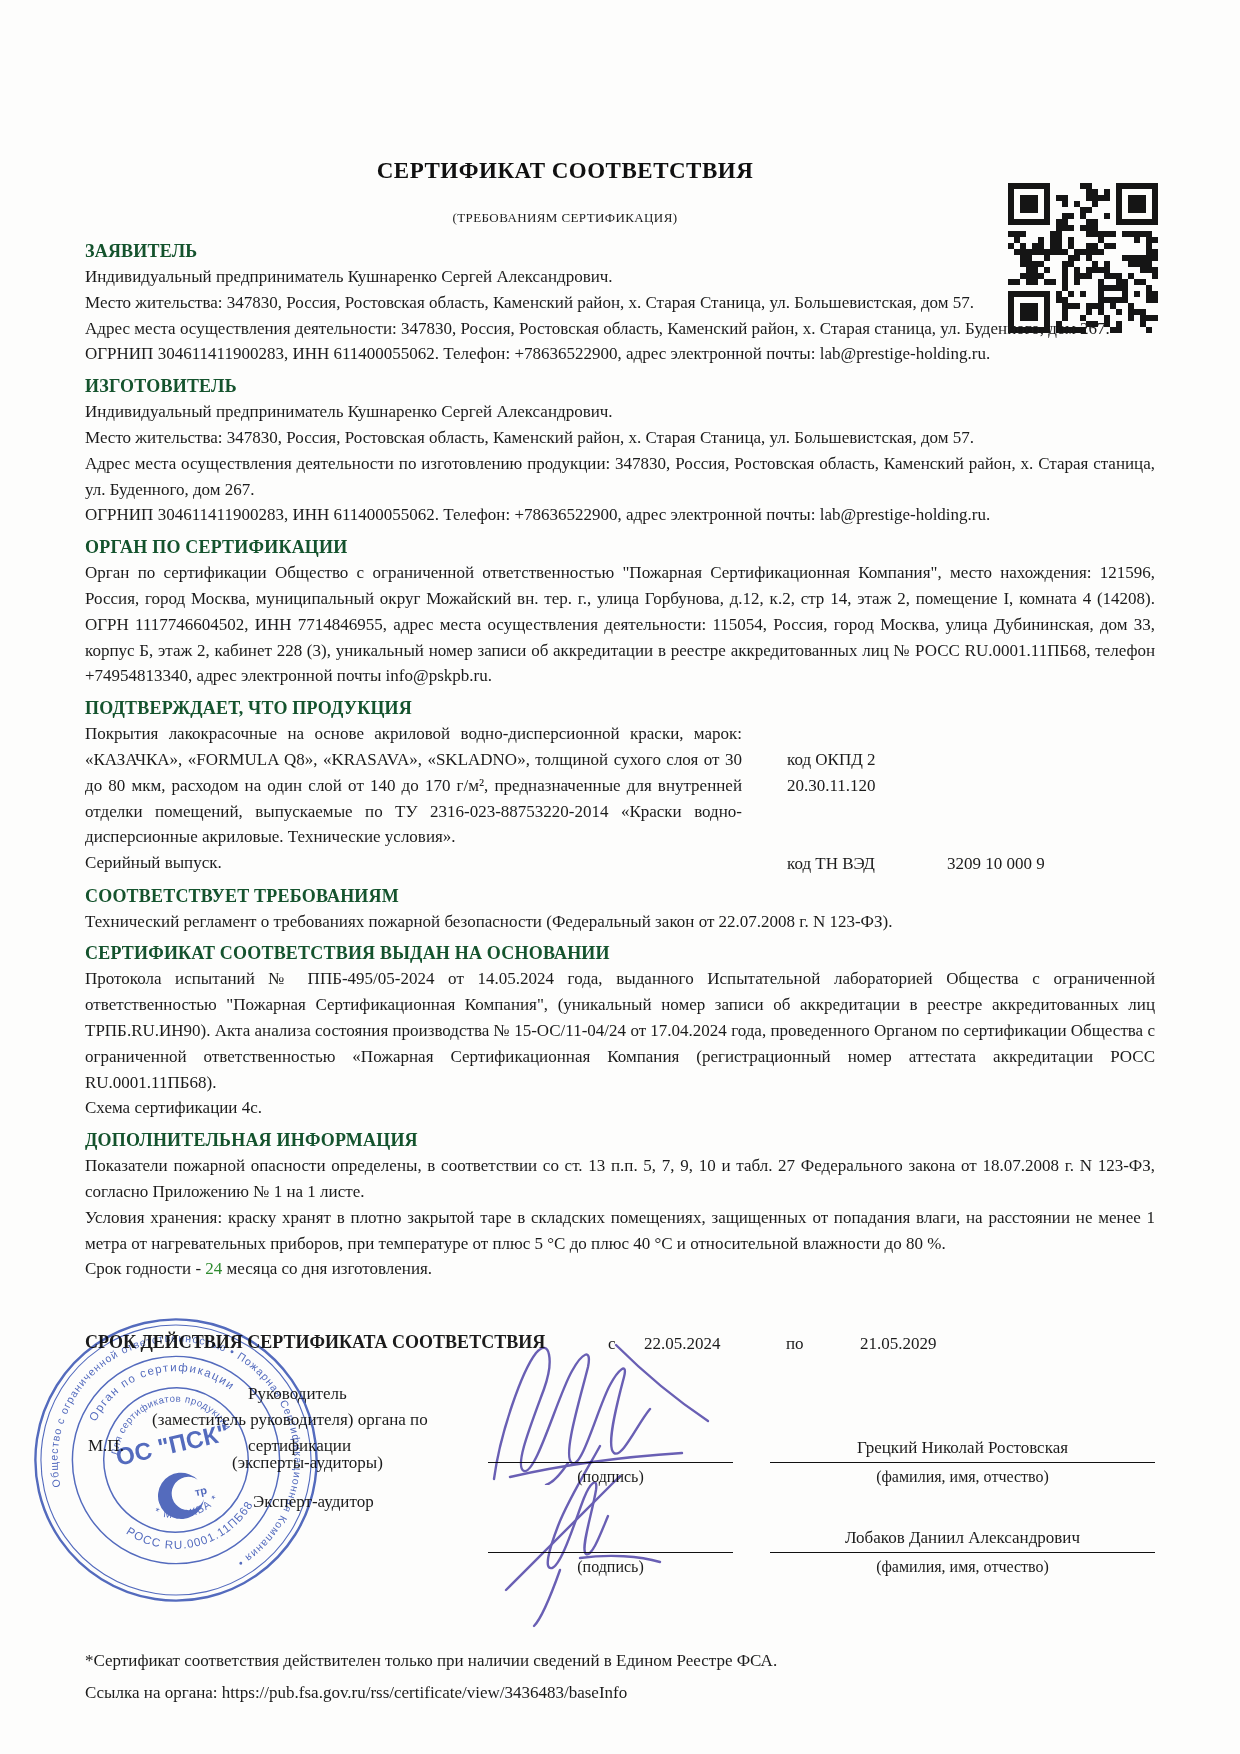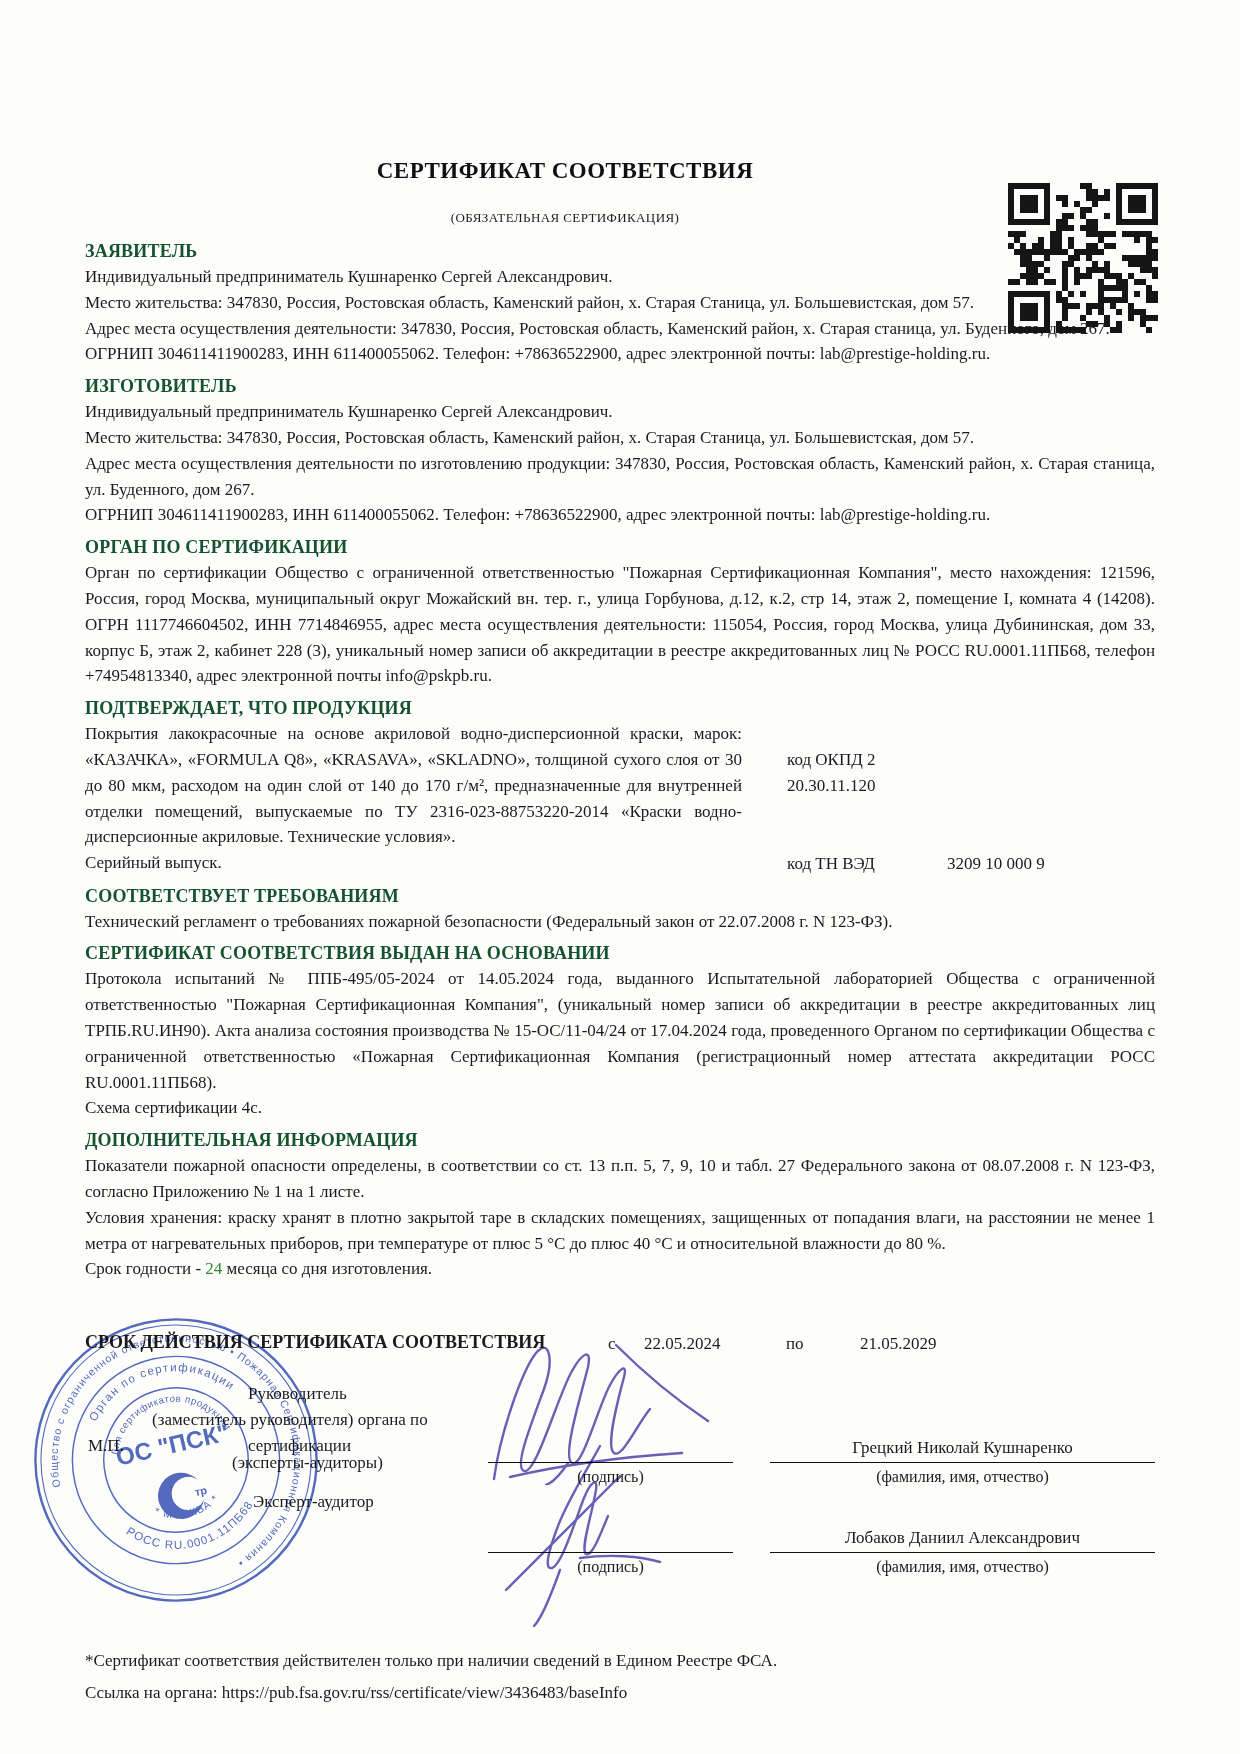--- a/index.html
+++ b/index.html
@@ -268,21 +268,21 @@
           <rect fill="#fdfdfc" x="6" y="114" width="30" height="30"></rect>
           <rect x="12" y="120" width="18" height="18"></rect>
         </g>
       </svg>
   </div>
 
   <div class="doc">
 
     <div class="doc-header">
       <div class="title">СЕРТИФИКАТ СООТВЕТСТВИЯ</div>
-      <div class="subtitle">(ОБЯЗАТЕЛЬНАЯ СЕРТИФИКАЦИЯ)</div>
+      <div class="subtitle">(ТРЕБОВАНИЯМ СЕРТИФИКАЦИЯ)</div>
     </div>
 
     <h2 class="first">ЗАЯВИТЕЛЬ</h2>
     <p class="line nojust">Индивидуальный предприниматель Кушнаренко Сергей Александрович.</p>
     <p class="line nojust">Место жительства: 347830, Россия, Ростовская область, Каменский район, х. Старая Станица, ул. Большевистская, дом 57.</p>
     <p class="line">Адрес места осуществления деятельности: 347830, Россия, Ростовская область, Каменский район, х. Старая станица, ул. Буденного, дом 267.</p>
     <p class="line nojust">ОГРНИП 304611411900283, ИНН 611400055062. Телефон: +78636522900, адрес электронной почты: lab@prestige-holding.ru.</p>
 
     <h2>ИЗГОТОВИТЕЛЬ</h2>
     <p class="line nojust">Индивидуальный предприниматель Кушнаренко Сергей Александрович.</p>
@@ -312,39 +312,39 @@
     </div>
 
     <h2>СООТВЕТСТВУЕТ ТРЕБОВАНИЯМ</h2>
     <p class="line nojust">Технический регламент о требованиях пожарной безопасности (Федеральный закон от 22.07.2008 г. N 123-ФЗ).</p>
 
     <h2>СЕРТИФИКАТ СООТВЕТСТВИЯ ВЫДАН НА ОСНОВАНИИ</h2>
     <p class="line">Протокола испытаний № ППБ-495/05-2024 от 14.05.2024 года, выданного Испытательной лабораторией Общества с ограниченной ответственностью "Пожарная Сертификационная Компания", (уникальный номер записи об аккредитации в реестре аккредитованных лиц ТРПБ.RU.ИН90). Акта анализа состояния производства № 15-ОС/11-04/24 от 17.04.2024 года, проведенного Органом по сертификации Общества с ограниченной ответственностью «Пожарная Сертификационная Компания (регистрационный номер аттестата аккредитации РОСС RU.0001.11ПБ68).</p>
     <p class="line nojust">Схема сертификации 4с.</p>
 
     <h2>ДОПОЛНИТЕЛЬНАЯ ИНФОРМАЦИЯ</h2>
-    <p class="line">Показатели пожарной опасности определены, в соответствии со ст. 13 п.п. 5, 7, 9, 10 и табл. 27 Федерального закона от 08.07.2008 г. N 123-ФЗ, согласно Приложению № 1 на 1 листе.</p>
+    <p class="line">Показатели пожарной опасности определены, в соответствии со ст. 13 п.п. 5, 7, 9, 10 и табл. 27 Федерального закона от 18.07.2008 г. N 123-ФЗ, согласно Приложению № 1 на 1 листе.</p>
     <p class="line">Условия хранения: краску хранят в плотно закрытой таре в складских помещениях, защищенных от попадания влаги, на расстоянии не менее 1 метра от нагревательных приборов, при температуре от плюс 5 °С до плюс 40 °С и относительной влажности до 80 %.</p>
     <p class="line nojust"><span>Срок годности - </span><span class="green">24</span><span> месяца со дня изготовления.</span></p>
   </div>
 
   <div class="abs bold" style="left:85px;top:1330px;font-size:18px;">СРОК ДЕЙСТВИЯ СЕРТИФИКАТА СООТВЕТСТВИЯ</div>
   <div class="abs" style="left:608px;top:1331px;">с</div>
   <div class="abs" style="left:644px;top:1331px;">22.05.2024</div>
   <div class="abs" style="left:786px;top:1331px;">по</div>
   <div class="abs" style="left:860px;top:1331px;">21.05.2029</div>
 
   <div class="abs" style="left:88px;top:1433px;">М.П.</div>
   <div class="abs" style="left:248px;top:1381px;">Руководитель</div>
   <div class="abs" style="left:152px;top:1407px;">(заместитель руководителя) органа по</div>
   <div class="abs" style="left:248px;top:1433px;">сертификации</div>
 
   <div class="sigline" style="left:488px;top:1462px;width:245px;"></div>
   <div class="center-label" style="left:488px;top:1468px;width:245px;">(подпись)</div>
-  <div class="abs" style="left:770px;top:1435px;width:385px;text-align:center;">Грецкий Николай Кушнаренко</div>
+  <div class="abs" style="left:770px;top:1435px;width:385px;text-align:center;">Грецкий Николай Ростовская</div>
   <div class="sigline" style="left:770px;top:1462px;width:385px;"></div>
   <div class="center-label" style="left:770px;top:1468px;width:385px;">(фамилия, имя, отчество)</div>
 
   <div class="abs" style="left:253px;top:1489px;">Эксперт-аудитор</div>
   <div class="abs" style="left:232px;top:1450px;">(эксперты-аудиторы)</div>
 
   <div class="sigline" style="left:488px;top:1552px;width:245px;"></div>
   <div class="center-label" style="left:488px;top:1558px;width:245px;">(подпись)</div>
   <div class="abs" style="left:770px;top:1525px;width:385px;text-align:center;">Лобаков Даниил Александрович</div>
   <div class="sigline" style="left:770px;top:1552px;width:385px;"></div>

